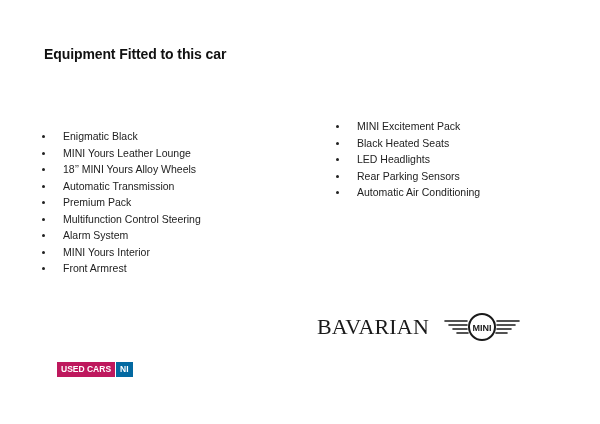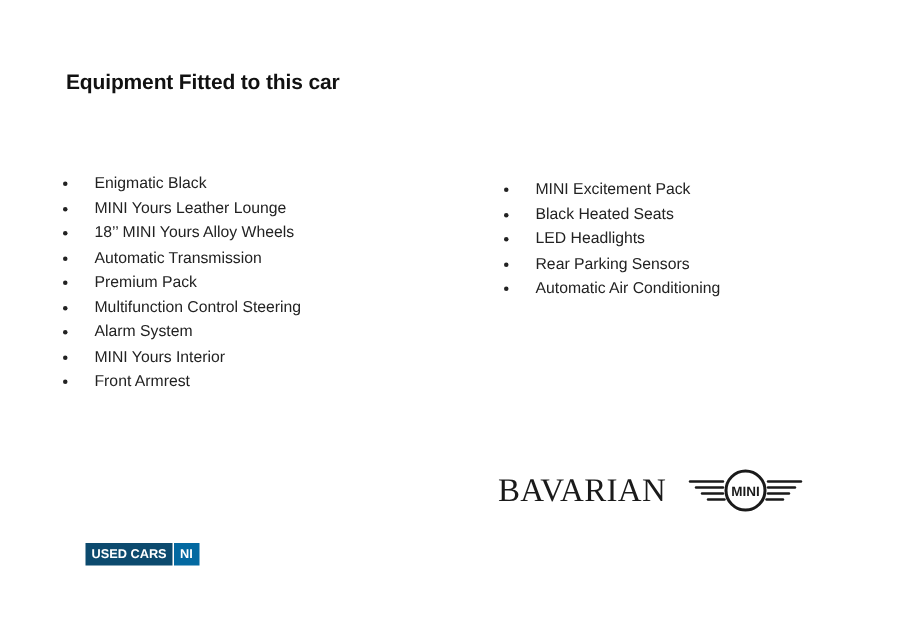--- a/index.html
+++ b/index.html
@@ -18,41 +18,41 @@
       left: 44px; top: 46px;
       font-size: 14px;
       font-weight: bold;
       color: #111;
       letter-spacing: -0.1px;
     }
     .list {
       position: absolute;
       list-style: none;
     }
-    .list.left { left: 40px; top: 114px; }
+    .list.left { left: 40px; top: 128px; }
     .list.right { left: 334px; top: 118px; }
     .list li {
       position: relative;
       height: 16.5px;
       line-height: 16.5px;
       font-size: 10.5px;
       color: #222;
       padding-left: 23px;
       white-space: nowrap;
     }
     .list li .bullet {
       position: absolute;
       left: 2px; top: 7px;
       width: 3px; height: 3px;
       border-radius: 50%;
       background: #222;
     }
     .brand {
       position: absolute;
-      left: 332px; top: 312px;
+      left: 317px; top: 312px;
       display: flex;
       align-items: center;
     }
     .brand-text {
       font-family: "Liberation Serif", "DejaVu Serif", serif;
       font-size: 22px;
       color: #1a1a1a;
       letter-spacing: 0.2px;
     }
     .mini-logo {
@@ -63,21 +63,21 @@
     .used-badge {
       position: absolute;
       left: 57px; top: 362px;
       display: flex;
       height: 15px;
       font-size: 8.5px;
       font-weight: bold;
       color: #ffffff;
     }
     .used-badge .part1 {
-      background: #0c4a6e;
+      background: #be185d;
       padding: 0 4px;
       line-height: 15px;
     }
     .used-badge .part2 {
       background: #0369a1;
       padding: 0 4px;
       line-height: 15px;
       margin-left: 1px;
     }
   </style>

